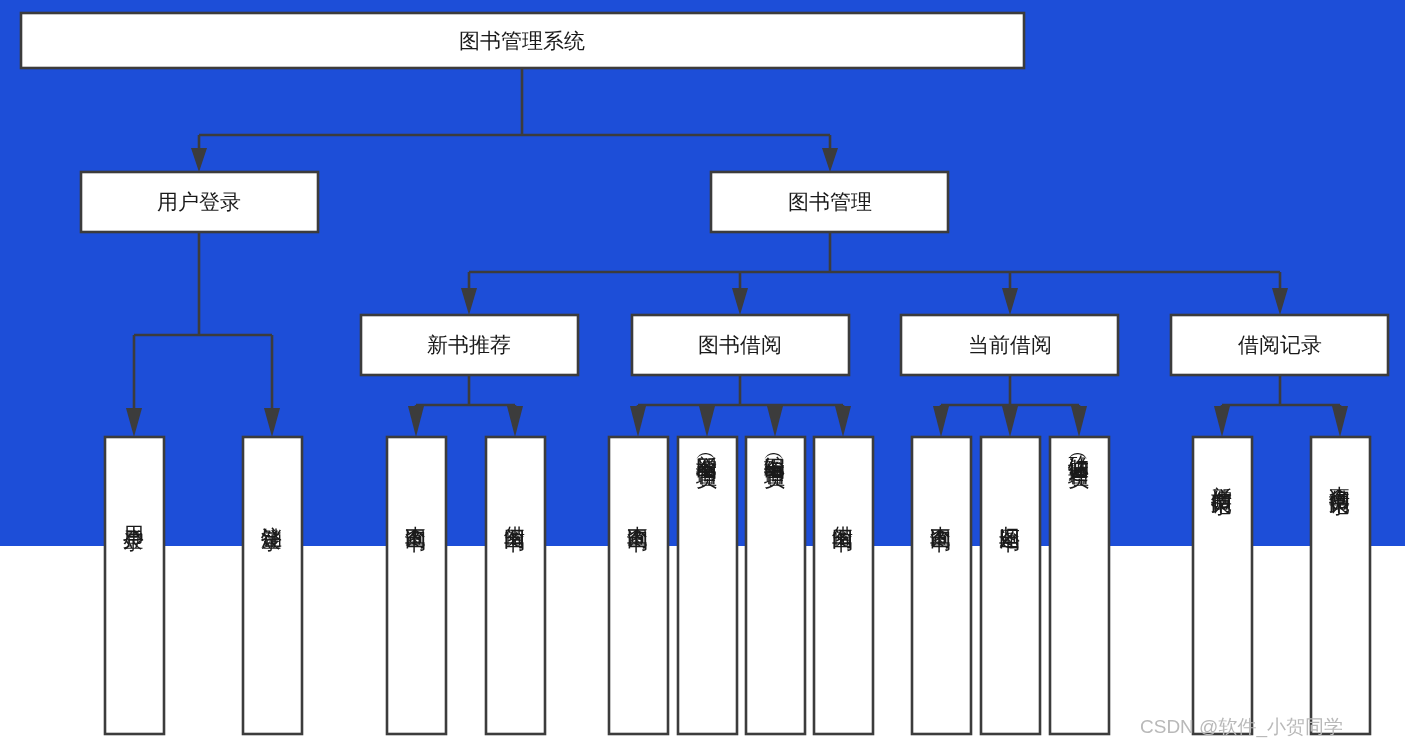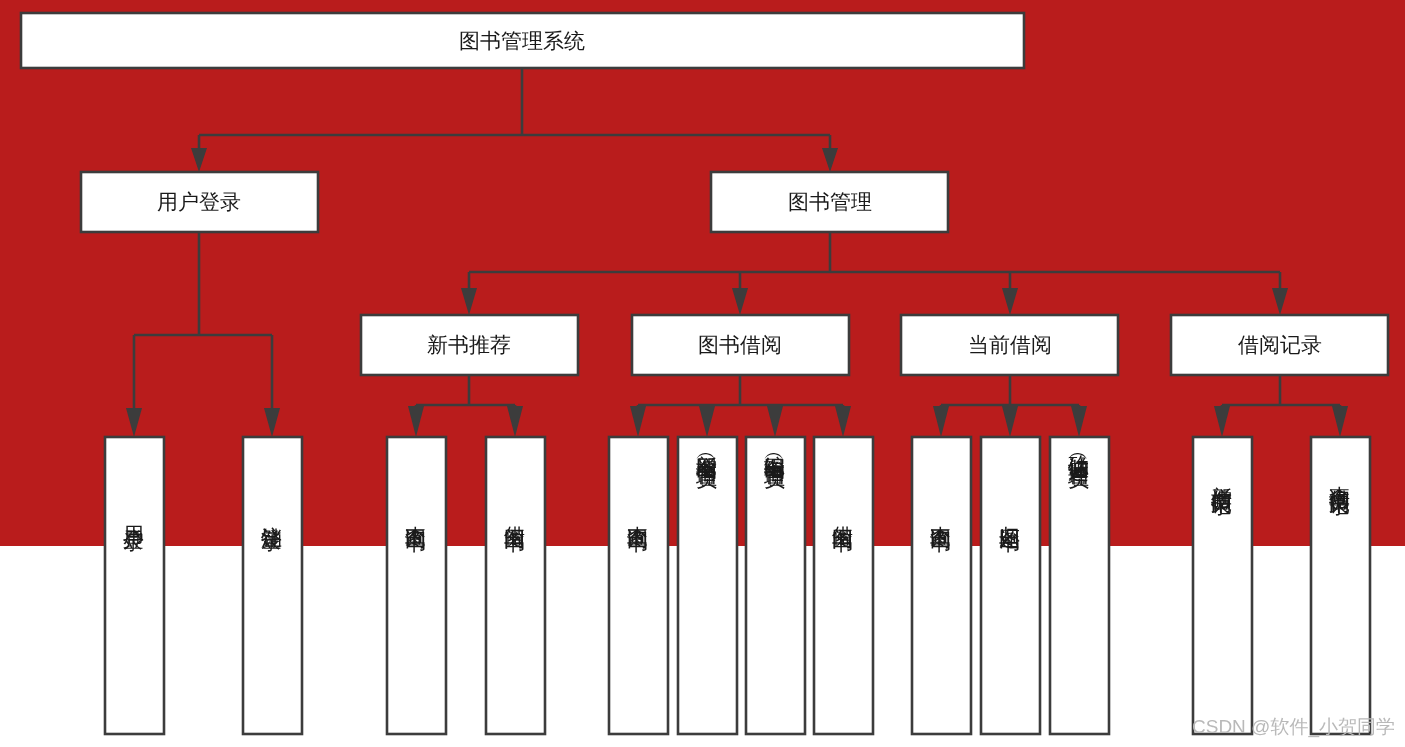--- a/index.html
+++ b/index.html
@@ -11,21 +11,21 @@
   body {
     width: 1405px;
     height: 747px;
     font-family: "Liberation Sans", "DejaVu Sans", sans-serif;
     overflow: hidden;
   }
   #diagram-root {
     position: relative;
     width: 1405px;
     height: 546px;
-    background: #b91c1c;
+    background: #1d4ed8;
   }
   svg#tree-svg {
     position: absolute;
     left: 0;
     top: 0;
     width: 1405px;
     height: 747px;
     display: block;
   }
   .node-box {
@@ -225,15 +225,15 @@
       <rect class="node-box" x="1193" y="437" width="59" height="297"></rect>
       <text class="node-label-v" x="1222" y="475">新增借阅记录</text>
     </g>
     <g>
       <rect class="node-box" x="1311" y="437" width="59" height="297"></rect>
       <text class="node-label-v" x="1340" y="475">查询借阅记录</text>
     </g>
 
   </svg>
 
-  <div class="watermark" style="left:1192px; top:714px;">CSDN @软件_小贺同学</div>
+  <div class="watermark" style="left:1140px; top:714px;">CSDN @软件_小贺同学</div>
 
 </div>
 
 </body></html>

